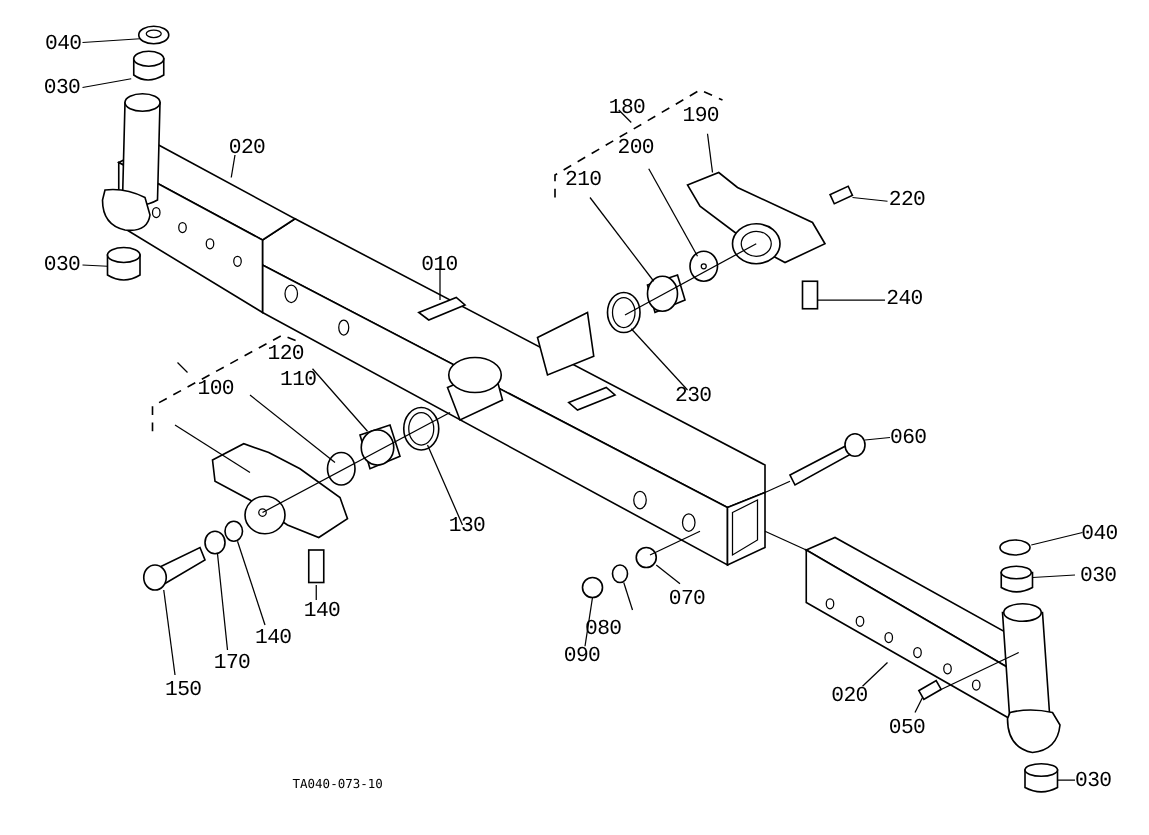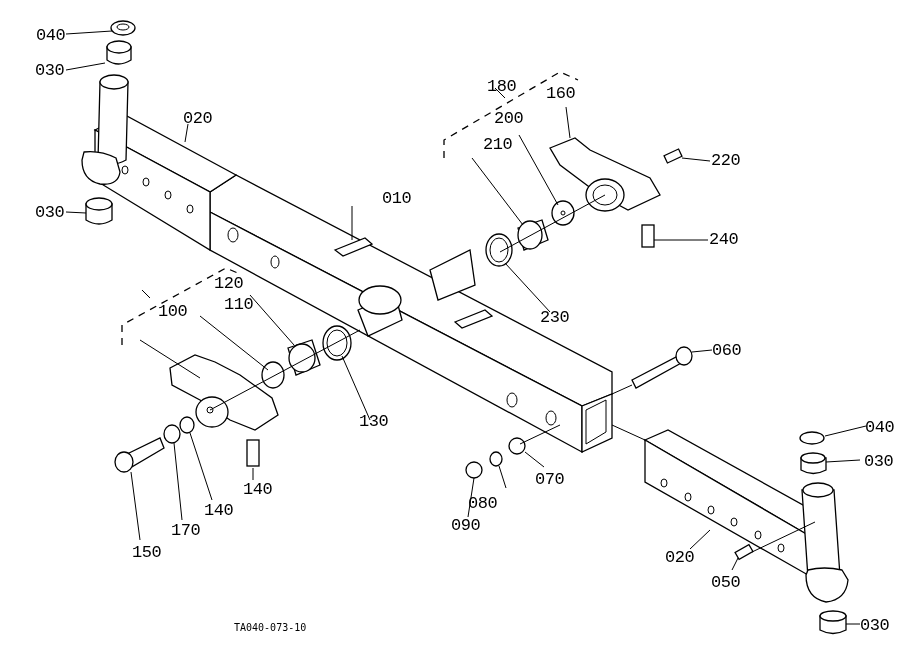--- a/index.html
+++ b/index.html
@@ -203,25 +203,25 @@
     <line x1="612" y1="425" x2="645" y2="440"></line>
     <line x1="500" y1="252" x2="605" y2="195"></line>
     <line x1="752" y1="552" x2="815" y2="522"></line>
   </g>
 </svg>
 
 <div class="lbl" style="left:36px;top:27px;">040</div>
 <div class="lbl" style="left:35px;top:62px;">030</div>
 <div class="lbl" style="left:183px;top:110px;">020</div>
 <div class="lbl" style="left:35px;top:204px;">030</div>
-<div class="lbl" style="left:337px;top:190px;margin-left:45px;">010</div>
+<div class="lbl" style="left:337px;top:204px;">010</div>
 <div class="lbl" style="left:487px;top:78px;text-align:center;">180</div>
-<div class="lbl" style="left:546px;top:85px;">160</div>
+<div class="lbl" style="left:546px;top:85px;">190</div>
 <div class="lbl" style="left:494px;top:110px;">200</div>
-<div class="lbl" style="left:452px;top:136px;margin-left:31px;">210</div>
+<div class="lbl" style="left:452px;top:136px;">210</div>
 <div class="lbl" style="left:711px;top:152px;">220</div>
 <div class="lbl" style="left:709px;top:231px;">240</div>
 <div class="lbl" style="left:540px;top:309px;">230</div>
 <div class="lbl" style="left:158px;top:265px;margin-top:38px;">100</div>
 <div class="lbl" style="left:184px;top:296px;margin-left:40px;">110</div>
 <div class="lbl" style="left:214px;top:275px;">120</div>
 <div class="lbl" style="left:359px;top:413px;">130</div>
 <div class="lbl" style="left:712px;top:342px;">060</div>
 <div class="lbl" style="left:243px;top:481px;">140</div>
 <div class="lbl" style="left:132px;top:544px;">150</div>

